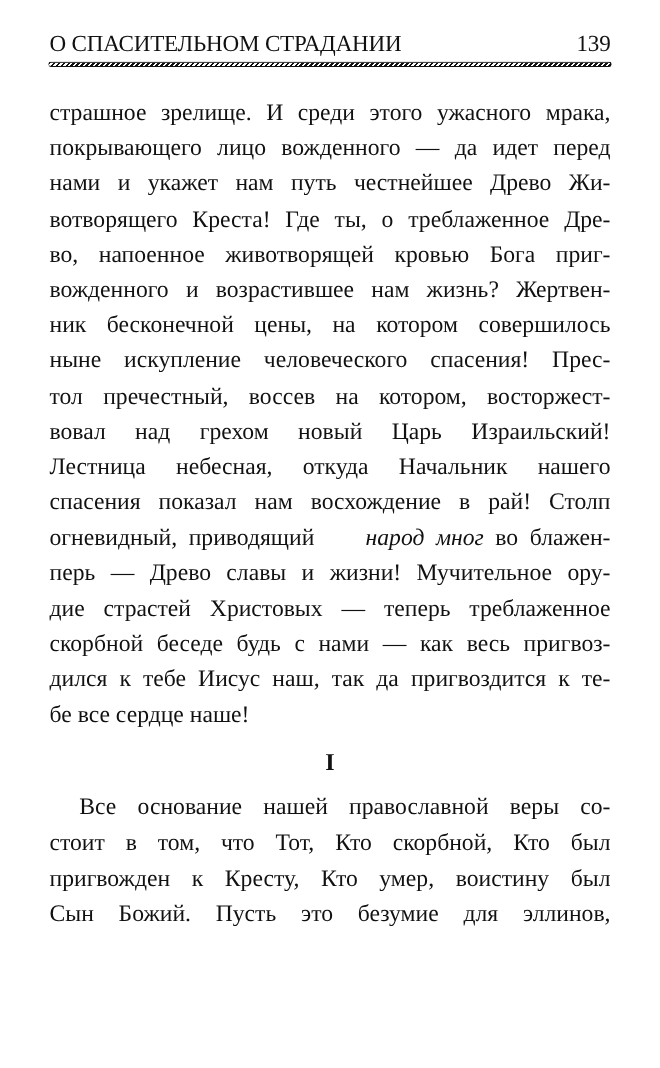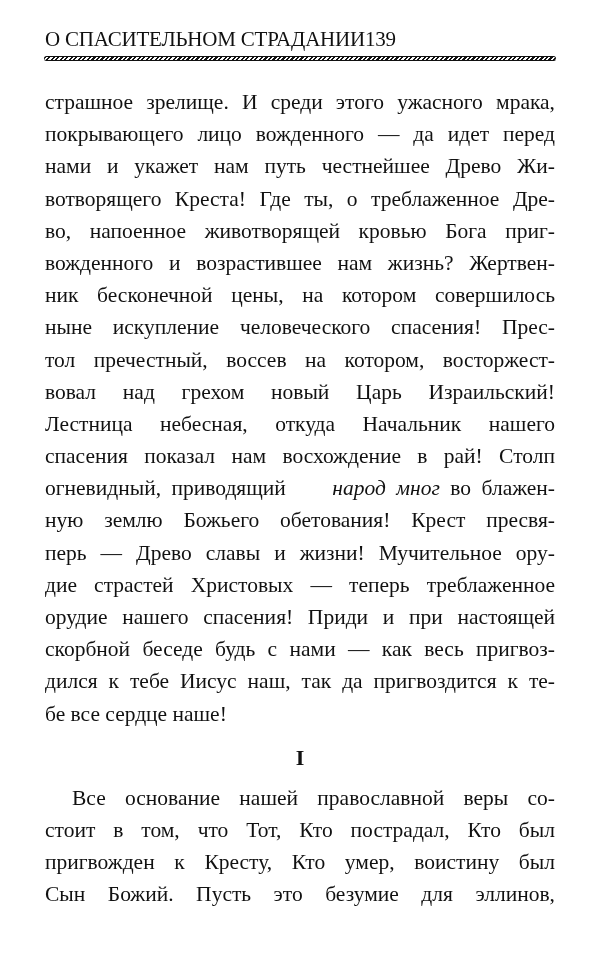--- a/index.html
+++ b/index.html
@@ -1,20 +1,20 @@
 <!DOCTYPE html>
 <html><head>
 <meta charset="utf-8">
 <style>
   html, body { margin: 0; padding: 0; background: #ffffff; }
   body { width: 600px; height: 971px; position: relative; overflow: hidden; color: #111; }
   .page { position: absolute; left: 0; top: 0; width: 600px; height: 971px; }
   .running-head {
     position: absolute; left: 45px; right: 45px; top: 18px; height: 34px;
-    display: flex; justify-content: flex-start; align-items: flex-end;
+    display: flex; justify-content: space-between; align-items: flex-end;
     font-family: "Liberation Serif", serif; font-size: 21px; letter-spacing: -0.2px;
   }
   .rope {
     position: absolute; left: 44px; width: 512px; top: 56px; height: 5px;
     background:
       repeating-linear-gradient(135deg, #111 0 1.6px, #fff 1.6px 3.2px);
     border-top: 1px solid #111; border-bottom: 1px solid #111;
     box-sizing: border-box; border-radius: 3px;
   }
   .body-text {
@@ -48,31 +48,29 @@
       <span class="line">вотворящего Креста! Где ты, о треблаженное Дре-</span>
       <span class="line">во, напоенное животворящей кровью Бога приг-</span>
       <span class="line">вожденного и возрастившее нам жизнь? Жертвен-</span>
       <span class="line">ник бесконечной цены, на котором совершилось</span>
       <span class="line">ныне искупление человеческого спасения! Прес-</span>
       <span class="line">тол пречестный, воссев на котором, восторжест-</span>
       <span class="line">вовал над грехом новый Царь Израильский!</span>
       <span class="line">Лестница небесная, откуда Начальник нашего</span>
       <span class="line">спасения показал нам восхождение в рай! Столп</span>
       <span class="line"><span>огневидный, приводящий </span><span class="it">народ мног</span> <span>во блажен-</span></span>
-      <span class="line">ную землю Божьего обетования! Крест пресвя-</span>
       <span class="line">перь — Древо славы и жизни! Мучительное ору-</span>
       <span class="line">дие страстей Христовых — теперь треблаженное</span>
-      <span class="line">орудие нашего спасения! Приди и при настоящей</span>
       <span class="line">скорбной беседе будь с нами — как весь пригвоз-</span>
       <span class="line">дился к тебе Иисус наш, так да пригвоздится к те-</span>
       <span class="line last">бе все сердце наше!</span>
     </div>
 
     <span class="section-num">I</span>
 
     <div>
       <span class="line indent">Все основание нашей православной веры со-</span>
-      <span class="line">стоит в том, что Тот, Кто пострадал, Кто был</span>
+      <span class="line">стоит в том, что Тот, Кто скорбной, Кто был</span>
       <span class="line">пригвожден к Кресту, Кто умер, воистину был</span>
       <span class="line">Сын Божий. Пусть это безумие для эллинов,</span>
     </div>
   </div>
 </div>
 
 </body></html>

